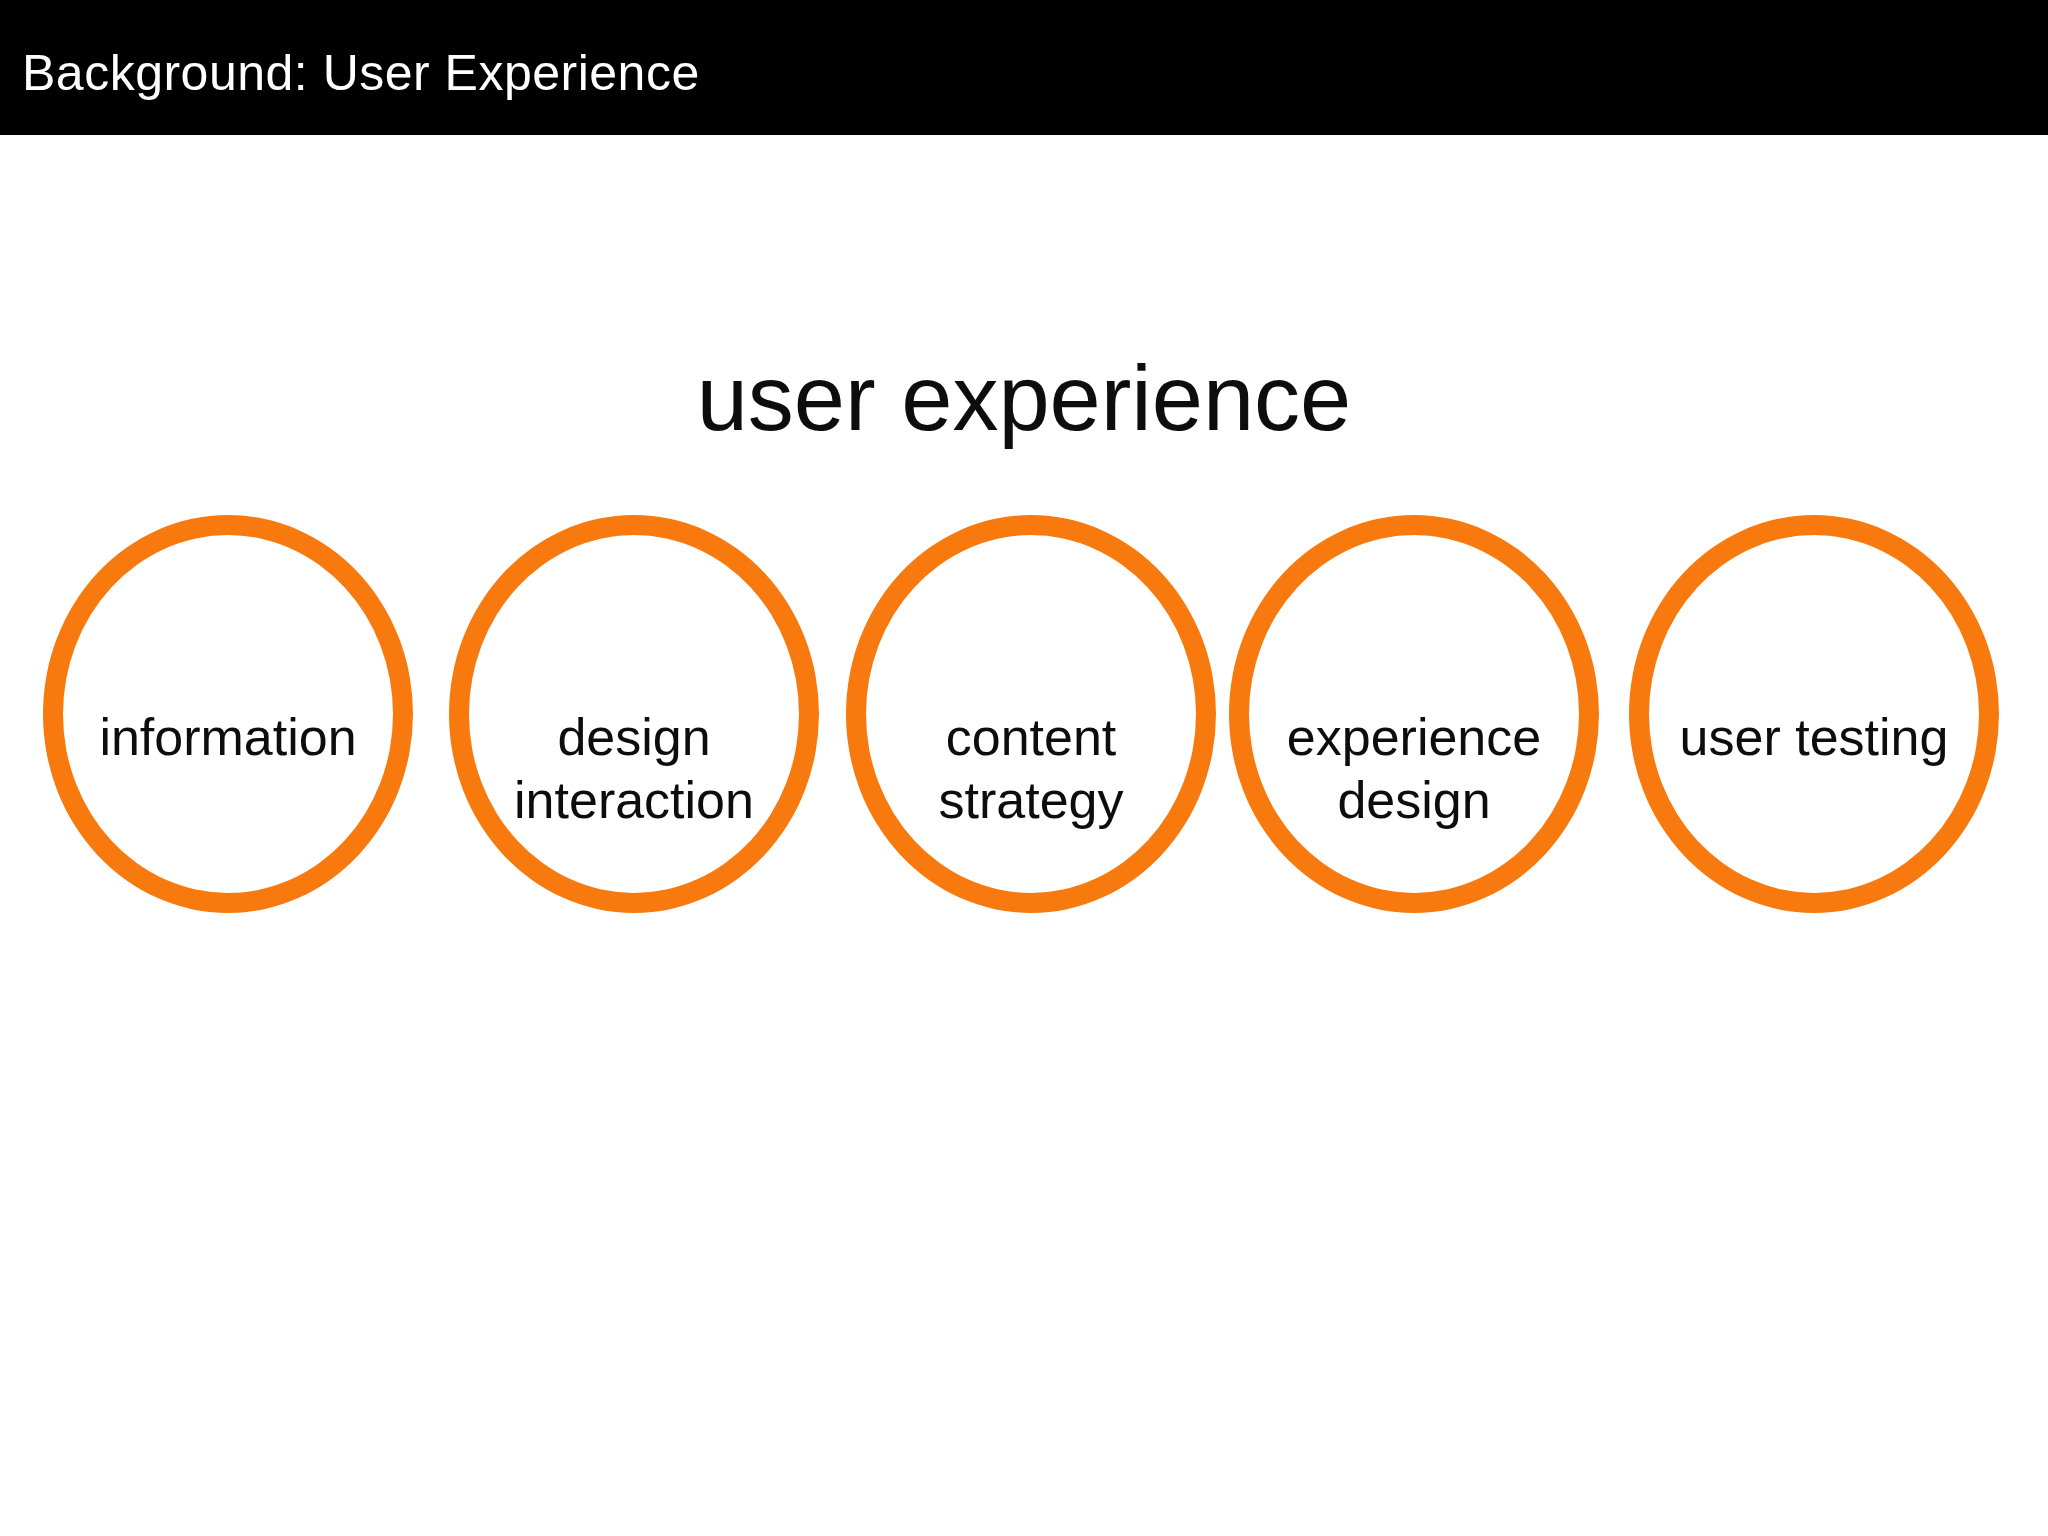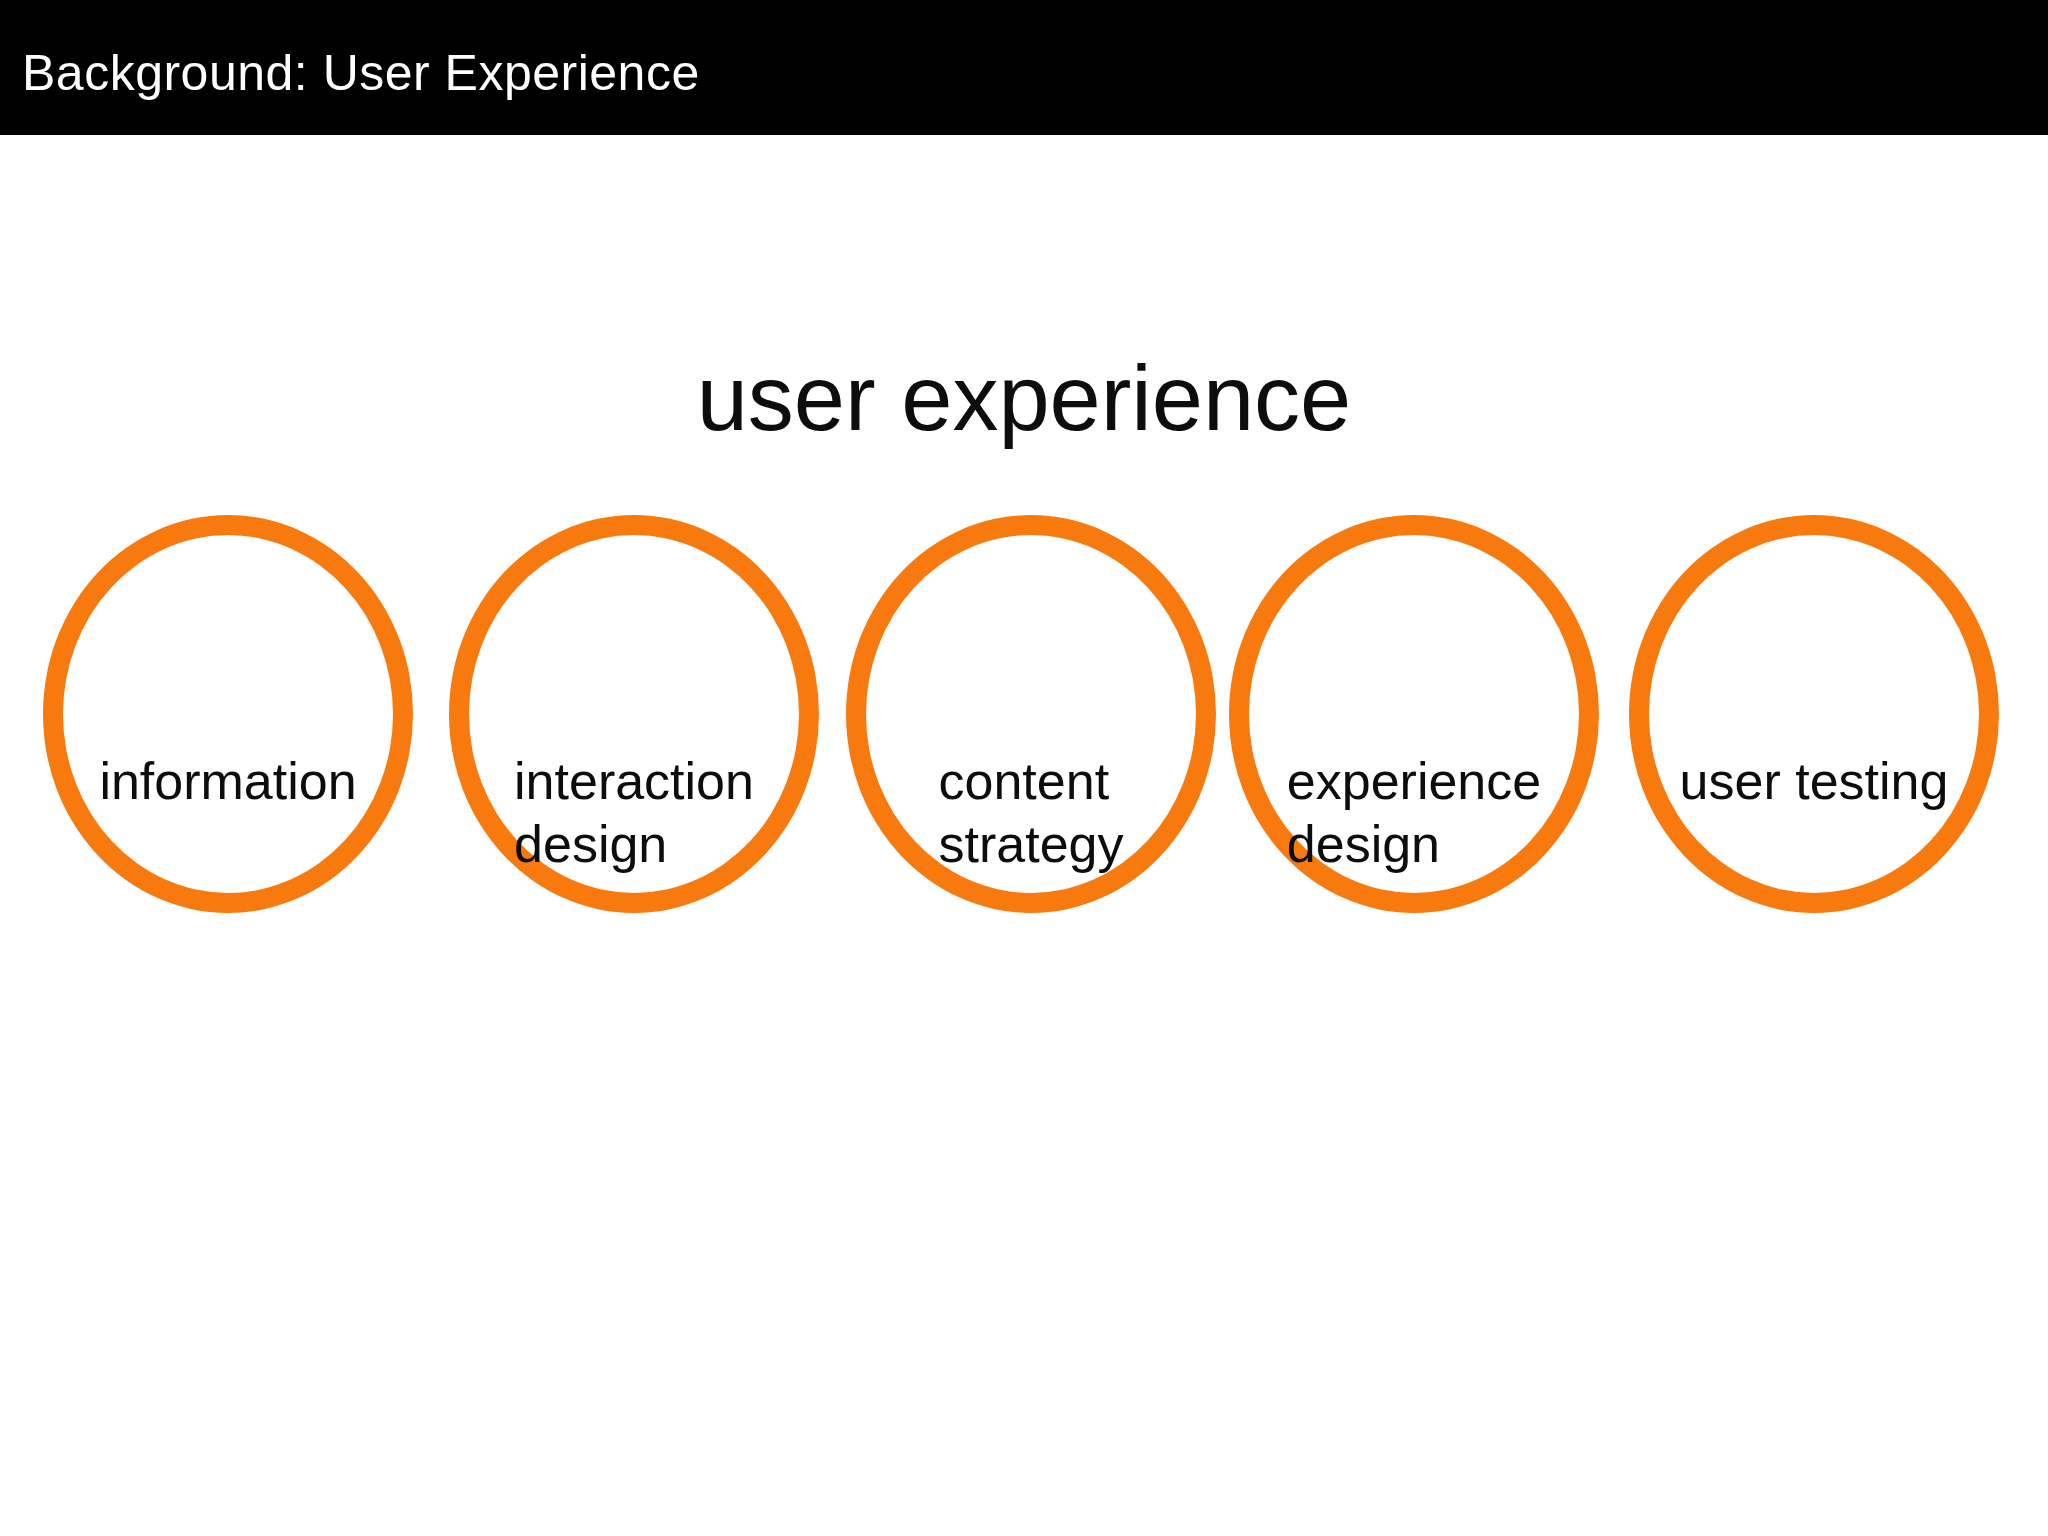--- a/index.html
+++ b/index.html
@@ -74,25 +74,25 @@
   .circle-3 { left: 846px; }
   .circle-4 { left: 1229px; }
   .circle-5 { left: 1629px; }
 
   .circle-label {
     position: absolute;
     top: 171px;              
     left: 50%;
     transform: translateX(-50%);
     width: max-content;
+    text-align: center;
     font-size: 52px;
     line-height: 63px;
     color: var(--text, #0d0d0d);
     white-space: nowrap;
-    margin-top: 44px;
   }
 </style>
 </head>
 <body>
 
 <div class="slide">
 
   <div class="topbar">
     <div class="topbar-title">Background: User Experience</div>
   </div>
@@ -102,22 +102,22 @@
   <div class="circles-row">
 
     <div class="circle circle-1">
       <div class="circle-label">
         <div>information</div>
       </div>
     </div>
 
     <div class="circle circle-2">
       <div class="circle-label">
+        <div>design</div>
         <div>interaction</div>
-        <div>design</div>
       </div>
     </div>
 
     <div class="circle circle-3">
       <div class="circle-label">
         <div>content</div>
         <div>strategy</div>
       </div>
     </div>
 

